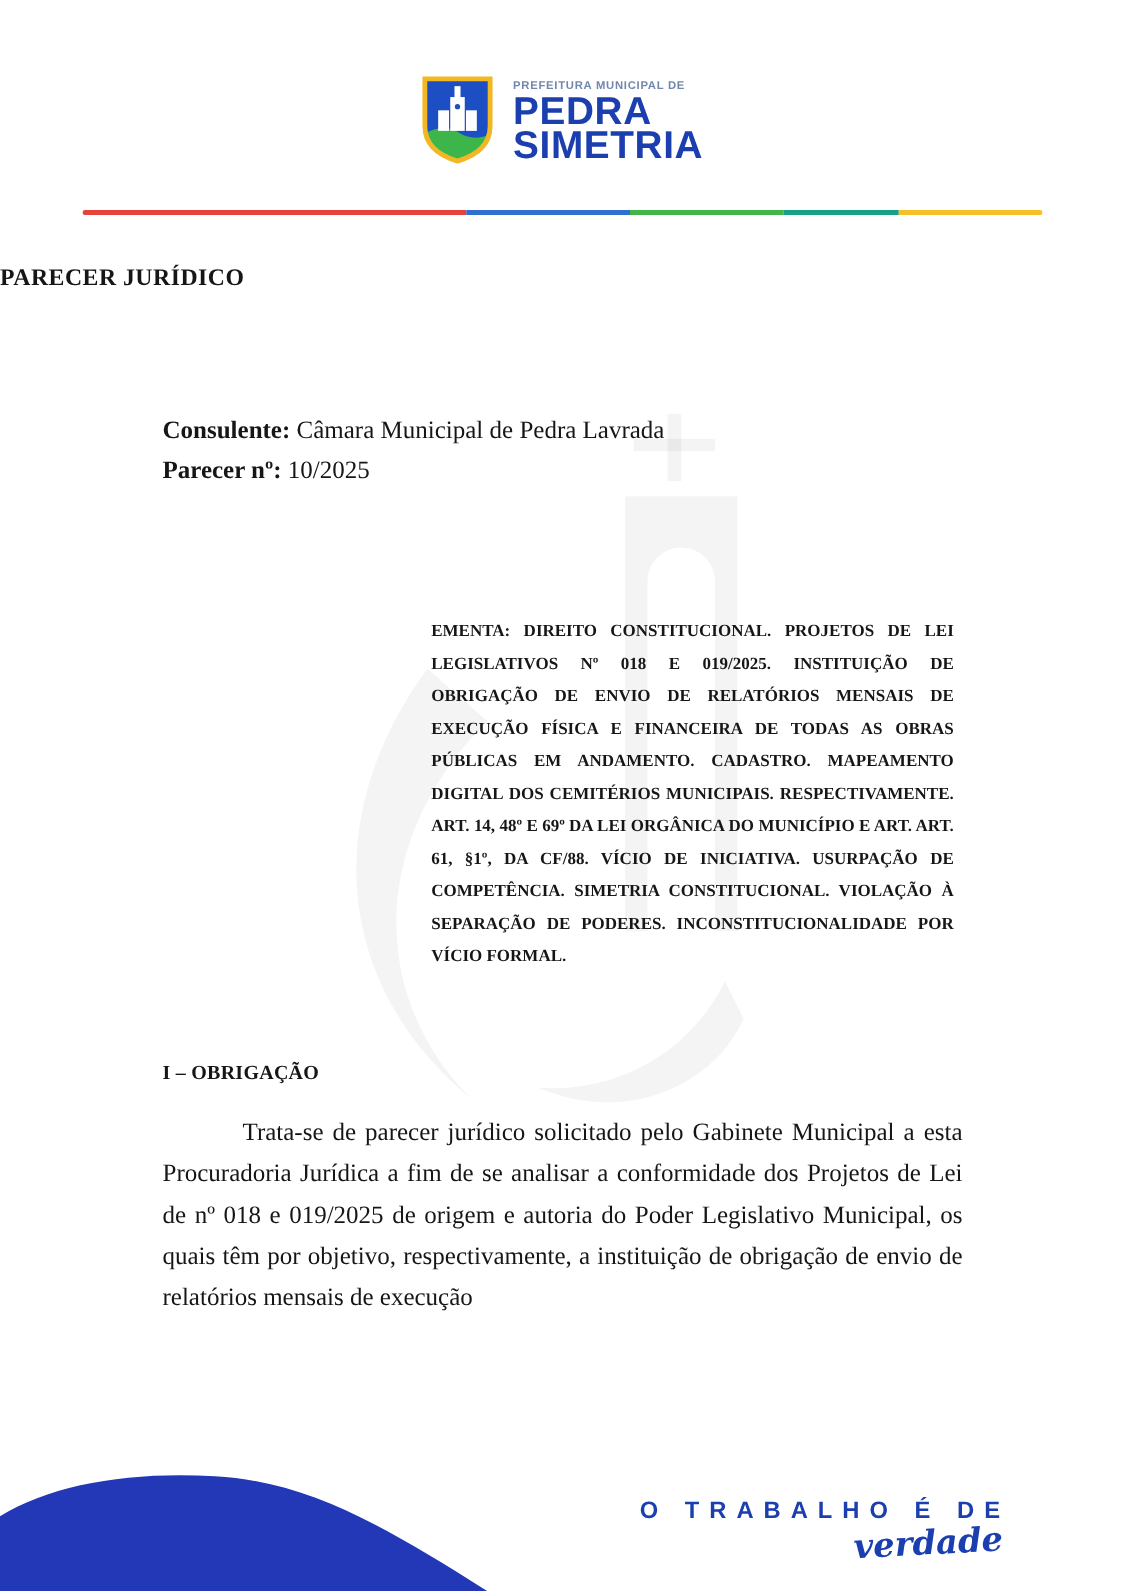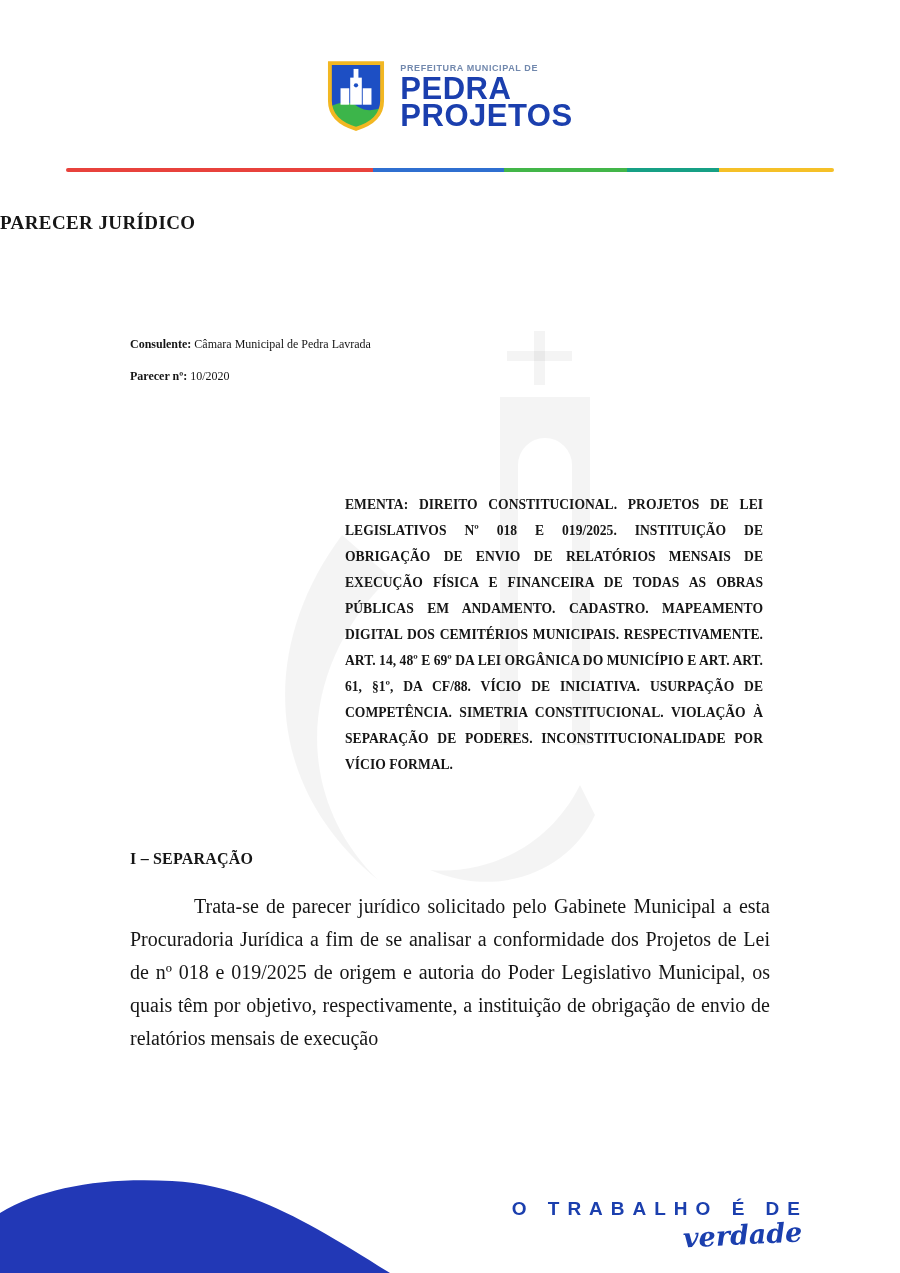--- a/index.html
+++ b/index.html
@@ -65,21 +65,21 @@
     text-align: left;
     font-size: 19px;
     font-weight: bold;
     letter-spacing: 0.4px;
     margin-top: 40px;
   }
   .content { padding: 0 130px; position: relative; }
 
   .fields { margin-top: 94px; }
   .fields p {
-    font-size: 12px;
+    font-size: 20px;
     line-height: 32px;
     text-align: justify;
   }
   .fields strong { font-weight: bold; }
 
   .ementa {
     margin-top: 100px;
     margin-left: 215px;
     width: 418px;
     font-size: 13.6px;
@@ -165,21 +165,21 @@
       <rect x="24" y="18" width="12" height="28" fill="#ffffff"></rect>
       <rect x="27.5" y="9" width="5" height="11" fill="#ffffff"></rect>
       <rect x="14" y="29" width="9" height="17" fill="#ffffff"></rect>
       <rect x="37" y="29" width="9" height="17" fill="#ffffff"></rect>
       <circle cx="30" cy="26" r="2.2" fill="#1d4fc4"></circle>
       <path d="M3,3 H57 V42 Q57,63 30,71 Q3,63 3,42 Z" fill="none" stroke="#f2b722" stroke-width="4"></path>
     </svg>
     <div class="logo-text">
       <div class="org-small">PREFEITURA MUNICIPAL DE</div>
       <div class="org-big">PEDRA</div>
-      <div class="org-big">PROJETOS</div>
+      <div class="org-big">SIMETRIA</div>
     </div>
   </header>
 
   <div class="divider">
     <span style="background: rgb(232, 66, 60); flex-grow: 40;"></span>
     <span style="background: rgb(47, 111, 208); flex-grow: 17;"></span>
     <span style="background: rgb(67, 182, 73); flex-grow: 16;"></span>
     <span style="background: rgb(22, 160, 133); flex-grow: 12;"></span>
     <span style="background: rgb(245, 192, 40); flex-grow: 15;"></span>
   </div>
@@ -188,27 +188,27 @@
 
   <div class="content">
 
     <div class="fields">
       <p>
         <strong>Consulente:</strong>
         <span>Câmara Municipal de Pedra Lavrada</span>
       </p>
       <p>
         <strong>Parecer nº:</strong>
-        <span>10/2020</span>
+        <span>10/2025</span>
       </p>
     </div>
 
     <div class="ementa">EMENTA: DIREITO CONSTITUCIONAL. PROJETOS DE LEI LEGISLATIVOS Nº 018 E 019/2025. INSTITUIÇÃO DE OBRIGAÇÃO DE ENVIO DE RELATÓRIOS MENSAIS DE EXECUÇÃO FÍSICA E FINANCEIRA DE TODAS AS OBRAS PÚBLICAS EM ANDAMENTO. CADASTRO. MAPEAMENTO DIGITAL DOS CEMITÉRIOS MUNICIPAIS. RESPECTIVAMENTE. ART. 14, 48º E 69º DA LEI ORGÂNICA DO MUNICÍPIO E ART. ART. 61, §1º, DA CF/88. VÍCIO DE INICIATIVA. USURPAÇÃO DE COMPETÊNCIA. SIMETRIA CONSTITUCIONAL. VIOLAÇÃO À SEPARAÇÃO DE PODERES. INCONSTITUCIONALIDADE POR VÍCIO FORMAL.</div>
 
-    <h2 class="section-title">I – SEPARAÇÃO</h2>
+    <h2 class="section-title">I – OBRIGAÇÃO</h2>
 
     <p class="body-par">Trata-se de parecer jurídico solicitado pelo Gabinete Municipal a esta Procuradoria Jurídica a fim de se analisar a conformidade dos Projetos de Lei de nº 018 e 019/2025 de origem e autoria do Poder Legislativo Municipal, os quais têm por objetivo, respectivamente, a instituição de obrigação de envio de relatórios mensais de execução</p>
   </div>
 
   <svg class="wave" viewBox="0 0 395 96" preserveAspectRatio="none">
     <path d="M0,36 C42,10 105,0 172,4 C245,8 305,42 390,96 L0,96 Z" fill="#2238b6"></path>
   </svg>
 
   <div class="slogan">
     <div class="slogan-main">O TRABALHO É DE</div>

